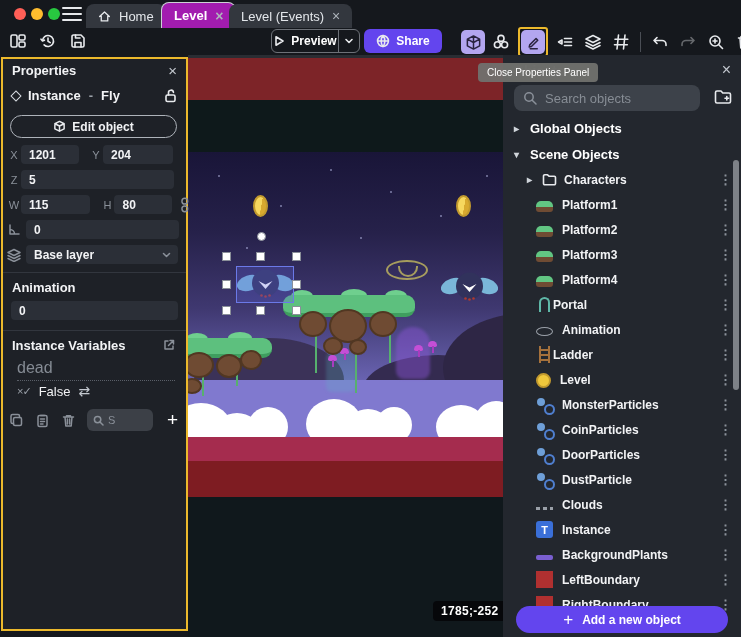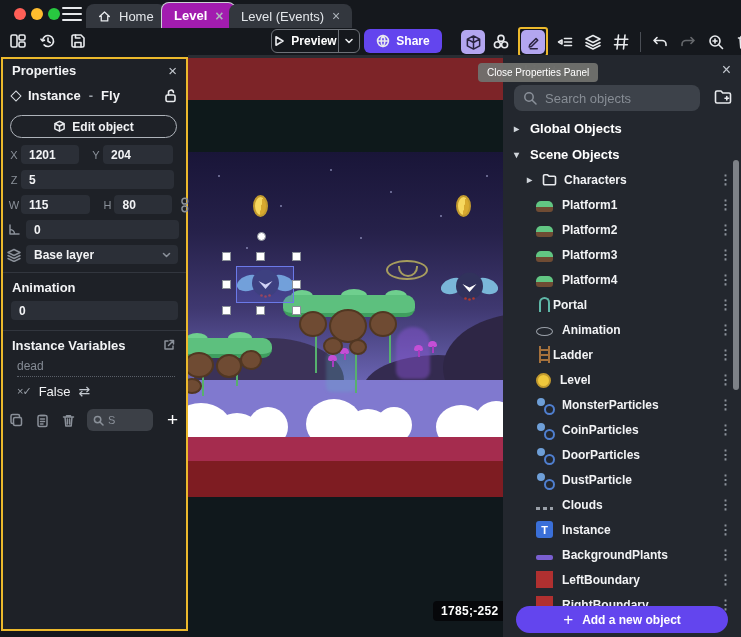--- a/index.html
+++ b/index.html
@@ -84,21 +84,21 @@
   .p-inst .diamond { width:8px; height:8px; border:1.5px solid #d6dae0; transform:rotate(45deg); }
   .p-inst .lock { margin-left:auto; }
   .edit-btn { position:absolute; left:7px; top:56px; width:167px; height:23px; border:1px solid #aeb3ba;
     border-radius:12px; display:flex; align-items:center; justify-content:center; gap:6px; font-weight:bold; font-size:12px; }
   .frow { position:absolute; left:0; width:187px; display:flex; align-items:center; }
   .flabel { color:#8a9099; font-size:11px; width:14px; text-align:center; flex:none; }
   .finput { height:19px; background:#2b2f37; border-radius:4px; color:#f2f3f5; font-weight:bold;
     font-size:12px; display:flex; align-items:center; padding-left:8px; }
   .p-sep { position:absolute; left:0; width:183px; height:1px; background:#32363e; }
   .p-subhead { position:absolute; left:9px; font-size:13px; font-weight:bold; }
-  .var-name { position:absolute; left:14px; top:300px; width:158px; color:#858b94; font-size:12px;
+  .var-name { position:absolute; left:14px; top:300px; width:158px; color:#858b94; font-size:16px;
     border-bottom:1px dotted #5a5f68; padding-bottom:3px; }
   .var-val { position:absolute; left:14px; top:324px; display:flex; align-items:center; gap:8px; font-size:13px; }
   .var-val .bool { color:#9aa0a8; font-size:11px; letter-spacing:-1px; }
   .var-toolbar { position:absolute; left:0; top:348px; width:183px; height:26px; display:flex; align-items:center; }
   .vt-ic { width:26px; display:flex; justify-content:center; }
   .mini-search { margin-left:6px; width:66px; height:22px; background:#3c4047; border-radius:6px;
     display:flex; align-items:center; gap:4px; padding-left:6px; color:#8a9099; font-size:11px; }
   .vt-plus { margin-left:auto; margin-right:8px; font-size:19px; font-weight:normal; color:#fff; }
 
   

